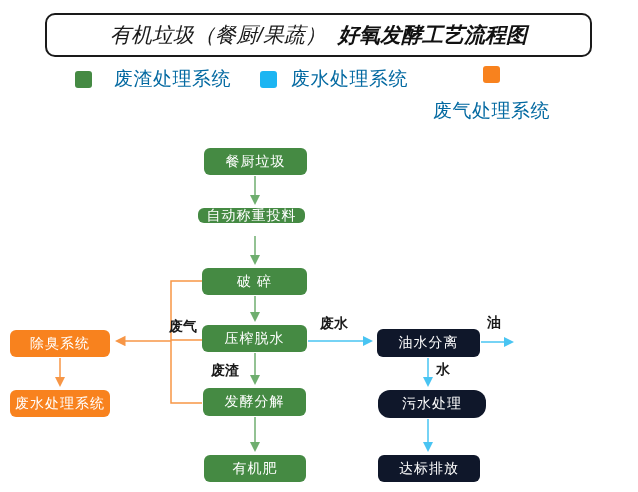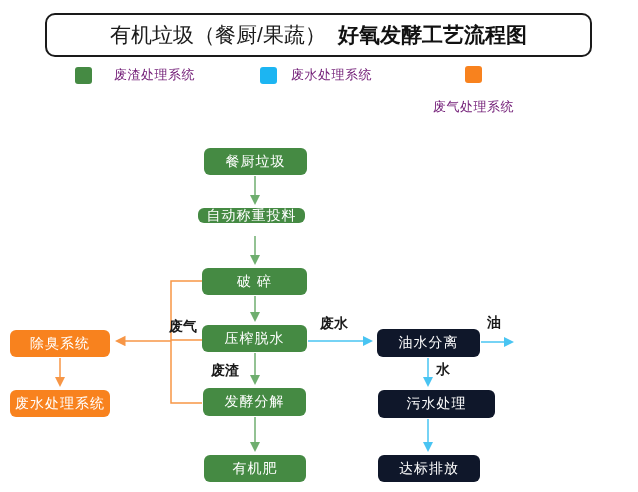--- a/index.html
+++ b/index.html
@@ -18,35 +18,36 @@
     left: 45px; top: 13px;
     width: 543px; height: 40px;
     border: 2px solid #1a1a1a;
     border-radius: 10px;
     background: #ffffff;
     display: flex;
     align-items: center;
     justify-content: center;
     gap: 12px;
     white-space: nowrap;
+    font-style: italic;
   }
   .title-part1 { font-size: 21px; font-weight: 400; color: #1a1a1a; }
   .title-part2 { font-size: 21px; font-weight: 700; color: #111111; }
 
   
   .legend { position: absolute; top: 66px; left: 0; width: 638px; height: 20px; }
   .legend-item { position: absolute; display: flex; align-items: center; gap: 22px; }
   .legend-item.li-0 { left: 75px; }
   .legend-item.li-1 { left: 260px; gap: 14px; }
   .legend-item.li-2 { left: 433px; gap: 15px; flex-direction: column; }
   .swatch { width: 17px; height: 17px; border-radius: 3px; display: inline-block; }
   .swatch-green  { background: #458a43; }
   .swatch-blue   { background: #1cb5f2; }
   .swatch-orange { background: #f8821e; }
-  .legend-label { font-size: 13px; color: #701a75; letter-spacing: 0.5px; }
+  .legend-label { font-size: 19px; color: #0369a1; letter-spacing: 0.5px; }
 
   
   .node {
     position: absolute;
     border-radius: 6px;
     color: #ffffff;
     font-size: 14px;
     display: flex;
     align-items: center;
     justify-content: center;
@@ -58,21 +59,21 @@
   .node-orange { background: #f8821e; }
 
   .n-kitchen-waste          { left: 204px; top: 148px; width: 103px; height: 27px; text-align: right; }
   .n-auto-weigh-feed        { left: 198px; top: 208px; width: 107px; height: 15px; }
   .n-crush                  { left: 202px; top: 268px; width: 105px; height: 27px; }
   .n-press-dewater          { left: 202px; top: 325px; width: 105px; height: 27px; }
   .n-ferment-decompose      { left: 203px; top: 388px; width: 103px; height: 28px; }
   .n-organic-fertilizer     { left: 204px; top: 455px; width: 102px; height: 27px; }
   .n-oil-water-separation   { left: 377px; top: 329px; width: 103px; height: 28px; }
   .n-biodiesel-recovery     { left: 518px; top: 328px; width: 110px; height: 29px; }
-  .n-sewage-treatment       { left: 378px; top: 390px; width: 117px; height: 28px; }
+  .n-sewage-treatment       { left: 378px; top: 390px; width: 108px; height: 28px; border-radius: 12px; }
   .n-standard-discharge     { left: 378px; top: 455px; width: 102px; height: 27px; }
   .n-deodorization          { left: 10px;  top: 330px; width: 100px; height: 27px; }
   .n-gas-standard-discharge { left: 10px;  top: 390px; width: 100px; height: 27px; }
 
   
   .edge-label {
     position: absolute;
     font-size: 14px;
     font-weight: 600;
     color: #1a1a1a;

